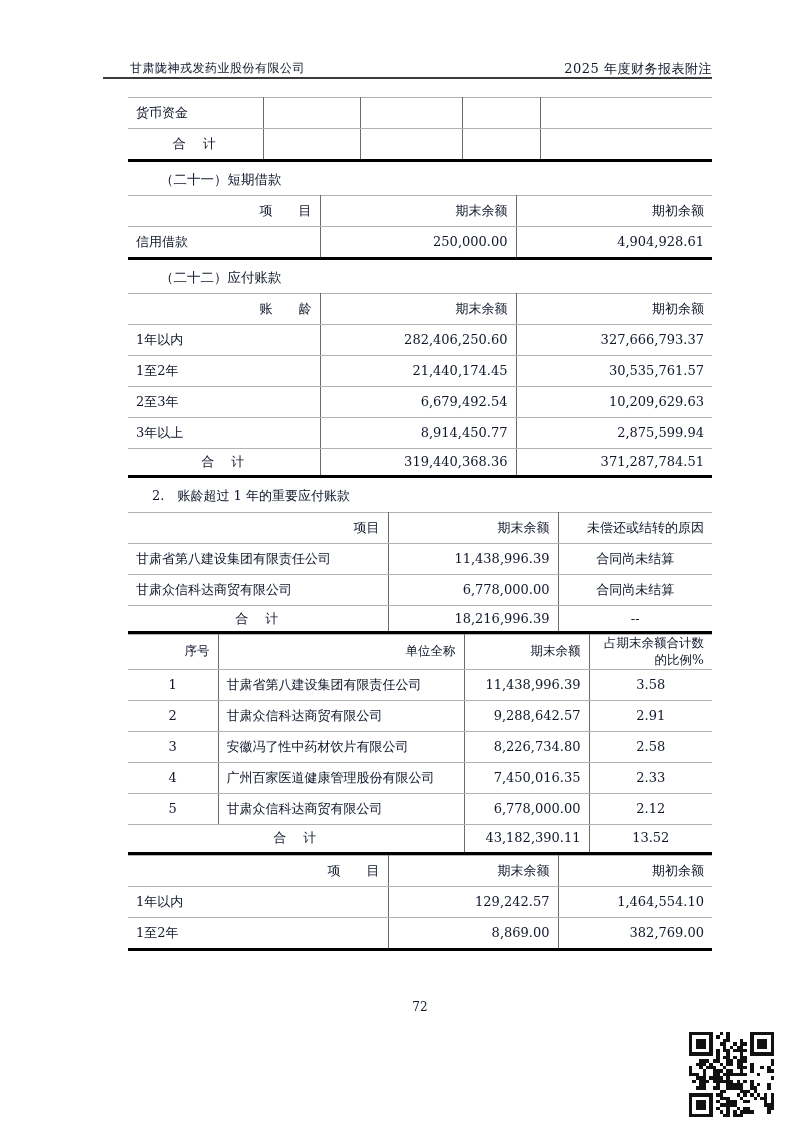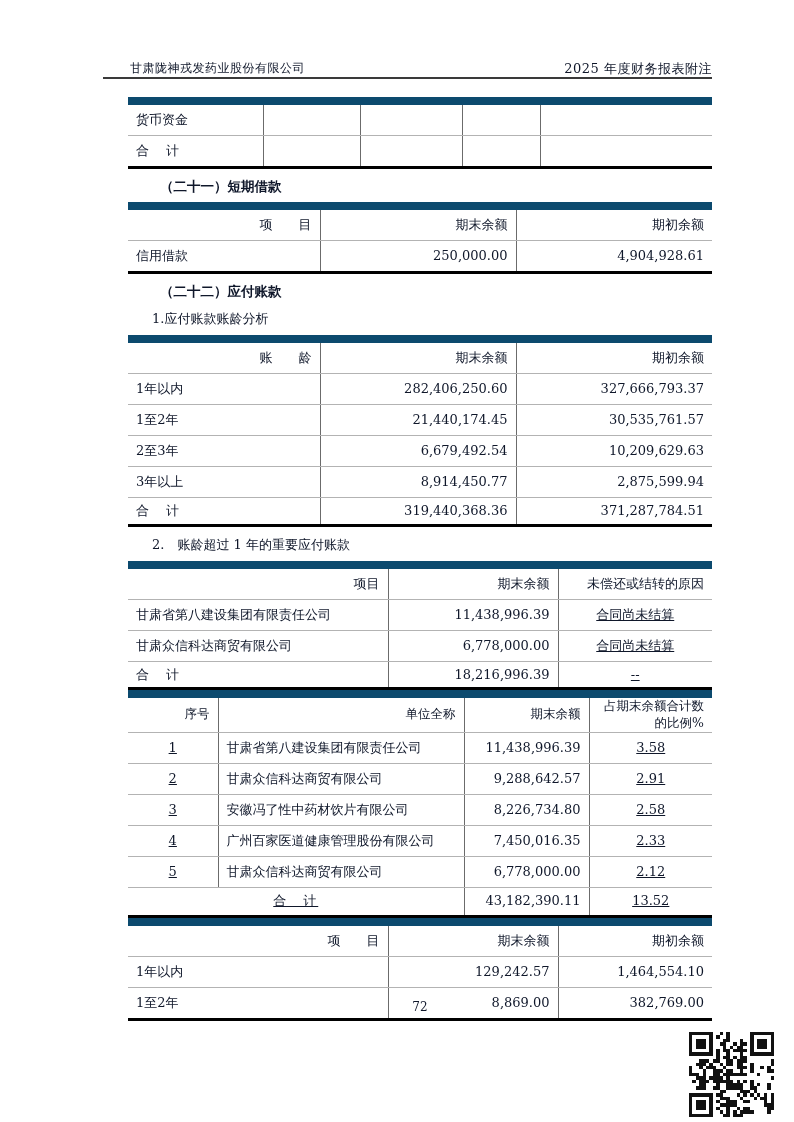--- a/index.html
+++ b/index.html
@@ -14,50 +14,50 @@
   }
   
   .hdr-left{position:absolute;left:130px;top:60px;font-size:12px;letter-spacing:.5px;}
   .hdr-right{position:absolute;right:82px;top:60px;font-size:13px;letter-spacing:.5px;}
   .hdr-rule{position:absolute;left:103px;right:82px;top:77px;height:2px;background:#3a3a3a;}
   
   .content{position:absolute;left:128px;top:97px;width:584px;}
   
   table.fin{
     border-collapse:collapse;table-layout:fixed;width:584px;
-    border-top:8px solid #0c4a6e;border-bottom:3px solid #000;
+    border-top:1px solid #0c4a6e;border-bottom:3px solid #000;
     font-size:13px;
   }
   table.fin th,table.fin td{
     border-left:1px solid #6b6b6b;border-right:1px solid #6b6b6b;
     border-top:1px solid #b3b3b3;border-bottom:1px solid #b3b3b3;
     padding:0 8px;height:30px;line-height:1.35;
     overflow:hidden;white-space:normal;
   }
   table.fin tr>*:first-child{border-left:none;}
   table.fin tr>*:last-child{border-right:none;}
   table.fin th{font-weight:normal;text-align:right;}
   td.label{text-align:left;}
   td.num{text-align:right;padding-right:10px;}
-  td.center{text-align:center;text-decoration:underline;}
+  td.center{text-align:center;}
   td.empty{}
-  .has-total tbody tr:last-child td:first-child{letter-spacing:2px;}
+  .has-total tbody tr:last-child td:first-child{text-align:center;letter-spacing:2px;}
   
   .carryover td{height:36px;}
   .t-loan th{height:33px;} .t-loan td{height:24px;}
   .t-aging th{height:33px;} .t-aging td{height:29px;}
   .t-aging tbody tr:last-child td{height:26px;}
   .t-imp th{height:31px;} .t-imp td{height:30px;}
   .t-imp tbody tr:last-child td{height:25px;}
   .t-top5 th{height:44px;font-size:12.5px;padding:0 4px;}
   .t-top5 td{height:31px;}
   .t-top5 tbody tr:last-child td{height:27px;}
   .t-adv th{height:34px;} .t-adv td{height:26px;}
   
-  .sec-title{font-weight:bold;font-size:13.5px;margin:9px 0 6px 32px;}
+  .sec-title{font-weight:normal;font-size:13.5px;margin:9px 0 6px 32px;}
   .sub-title{font-size:13px;margin:9px 0 7px 24px;}
   
   .page-number{position:absolute;left:128px;top:1000px;width:584px;text-align:center;font-size:12px;}
   .qr{position:absolute;left:687px;top:1032px;width:89px;height:85px;}
 </style>
 </head>
 <body>
 
 <div class="page">
 
@@ -112,21 +112,20 @@
           <tr>
             <td class="label">信用借款</td>
             <td class="num">250,000.00</td>
             <td class="num">4,904,928.61</td>
           </tr>
         </tbody>
       </table>
 
     <div class="sec-title">（二十二）应付账款</div>
 
-    <div class="sub-title">1.应付账款账龄分析</div>
 
     <table class="fin has-total t-aging">
       <colgroup>
           <col style="width:192px">
           <col style="width:196px">
           <col style="width:196px">
         </colgroup>
     <thead>
           <tr>
             <th>账　　龄</th>

